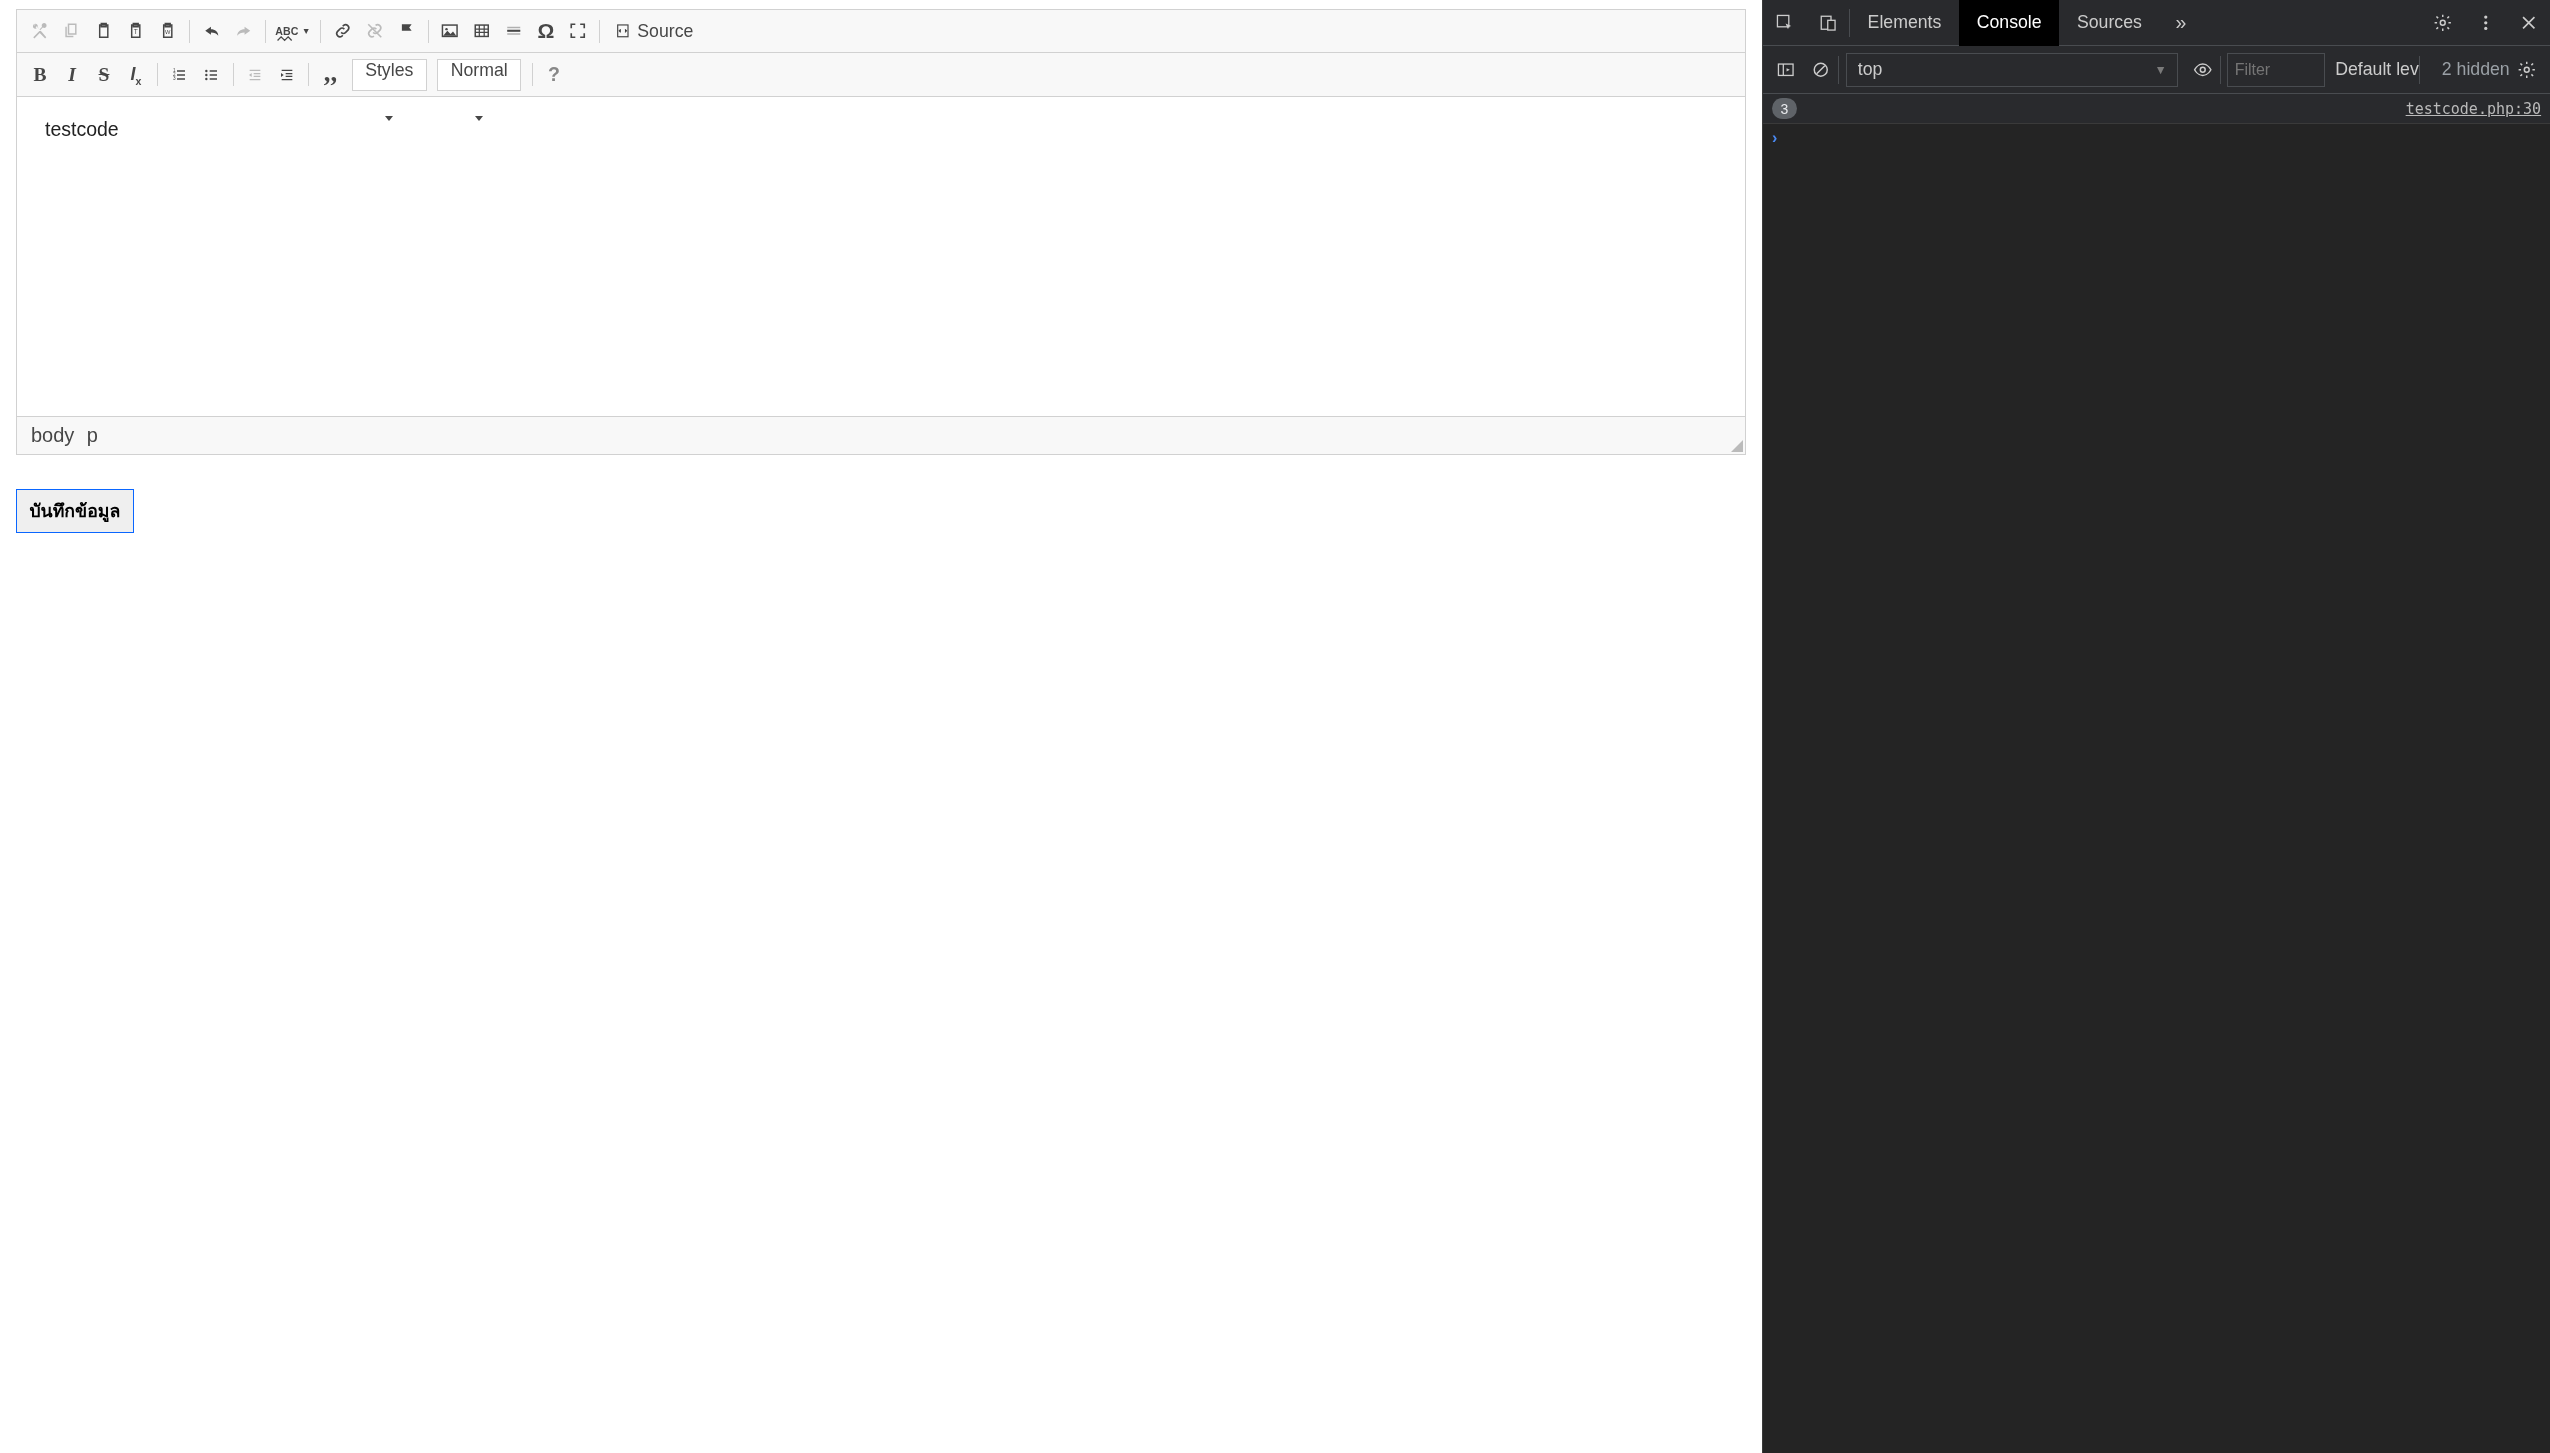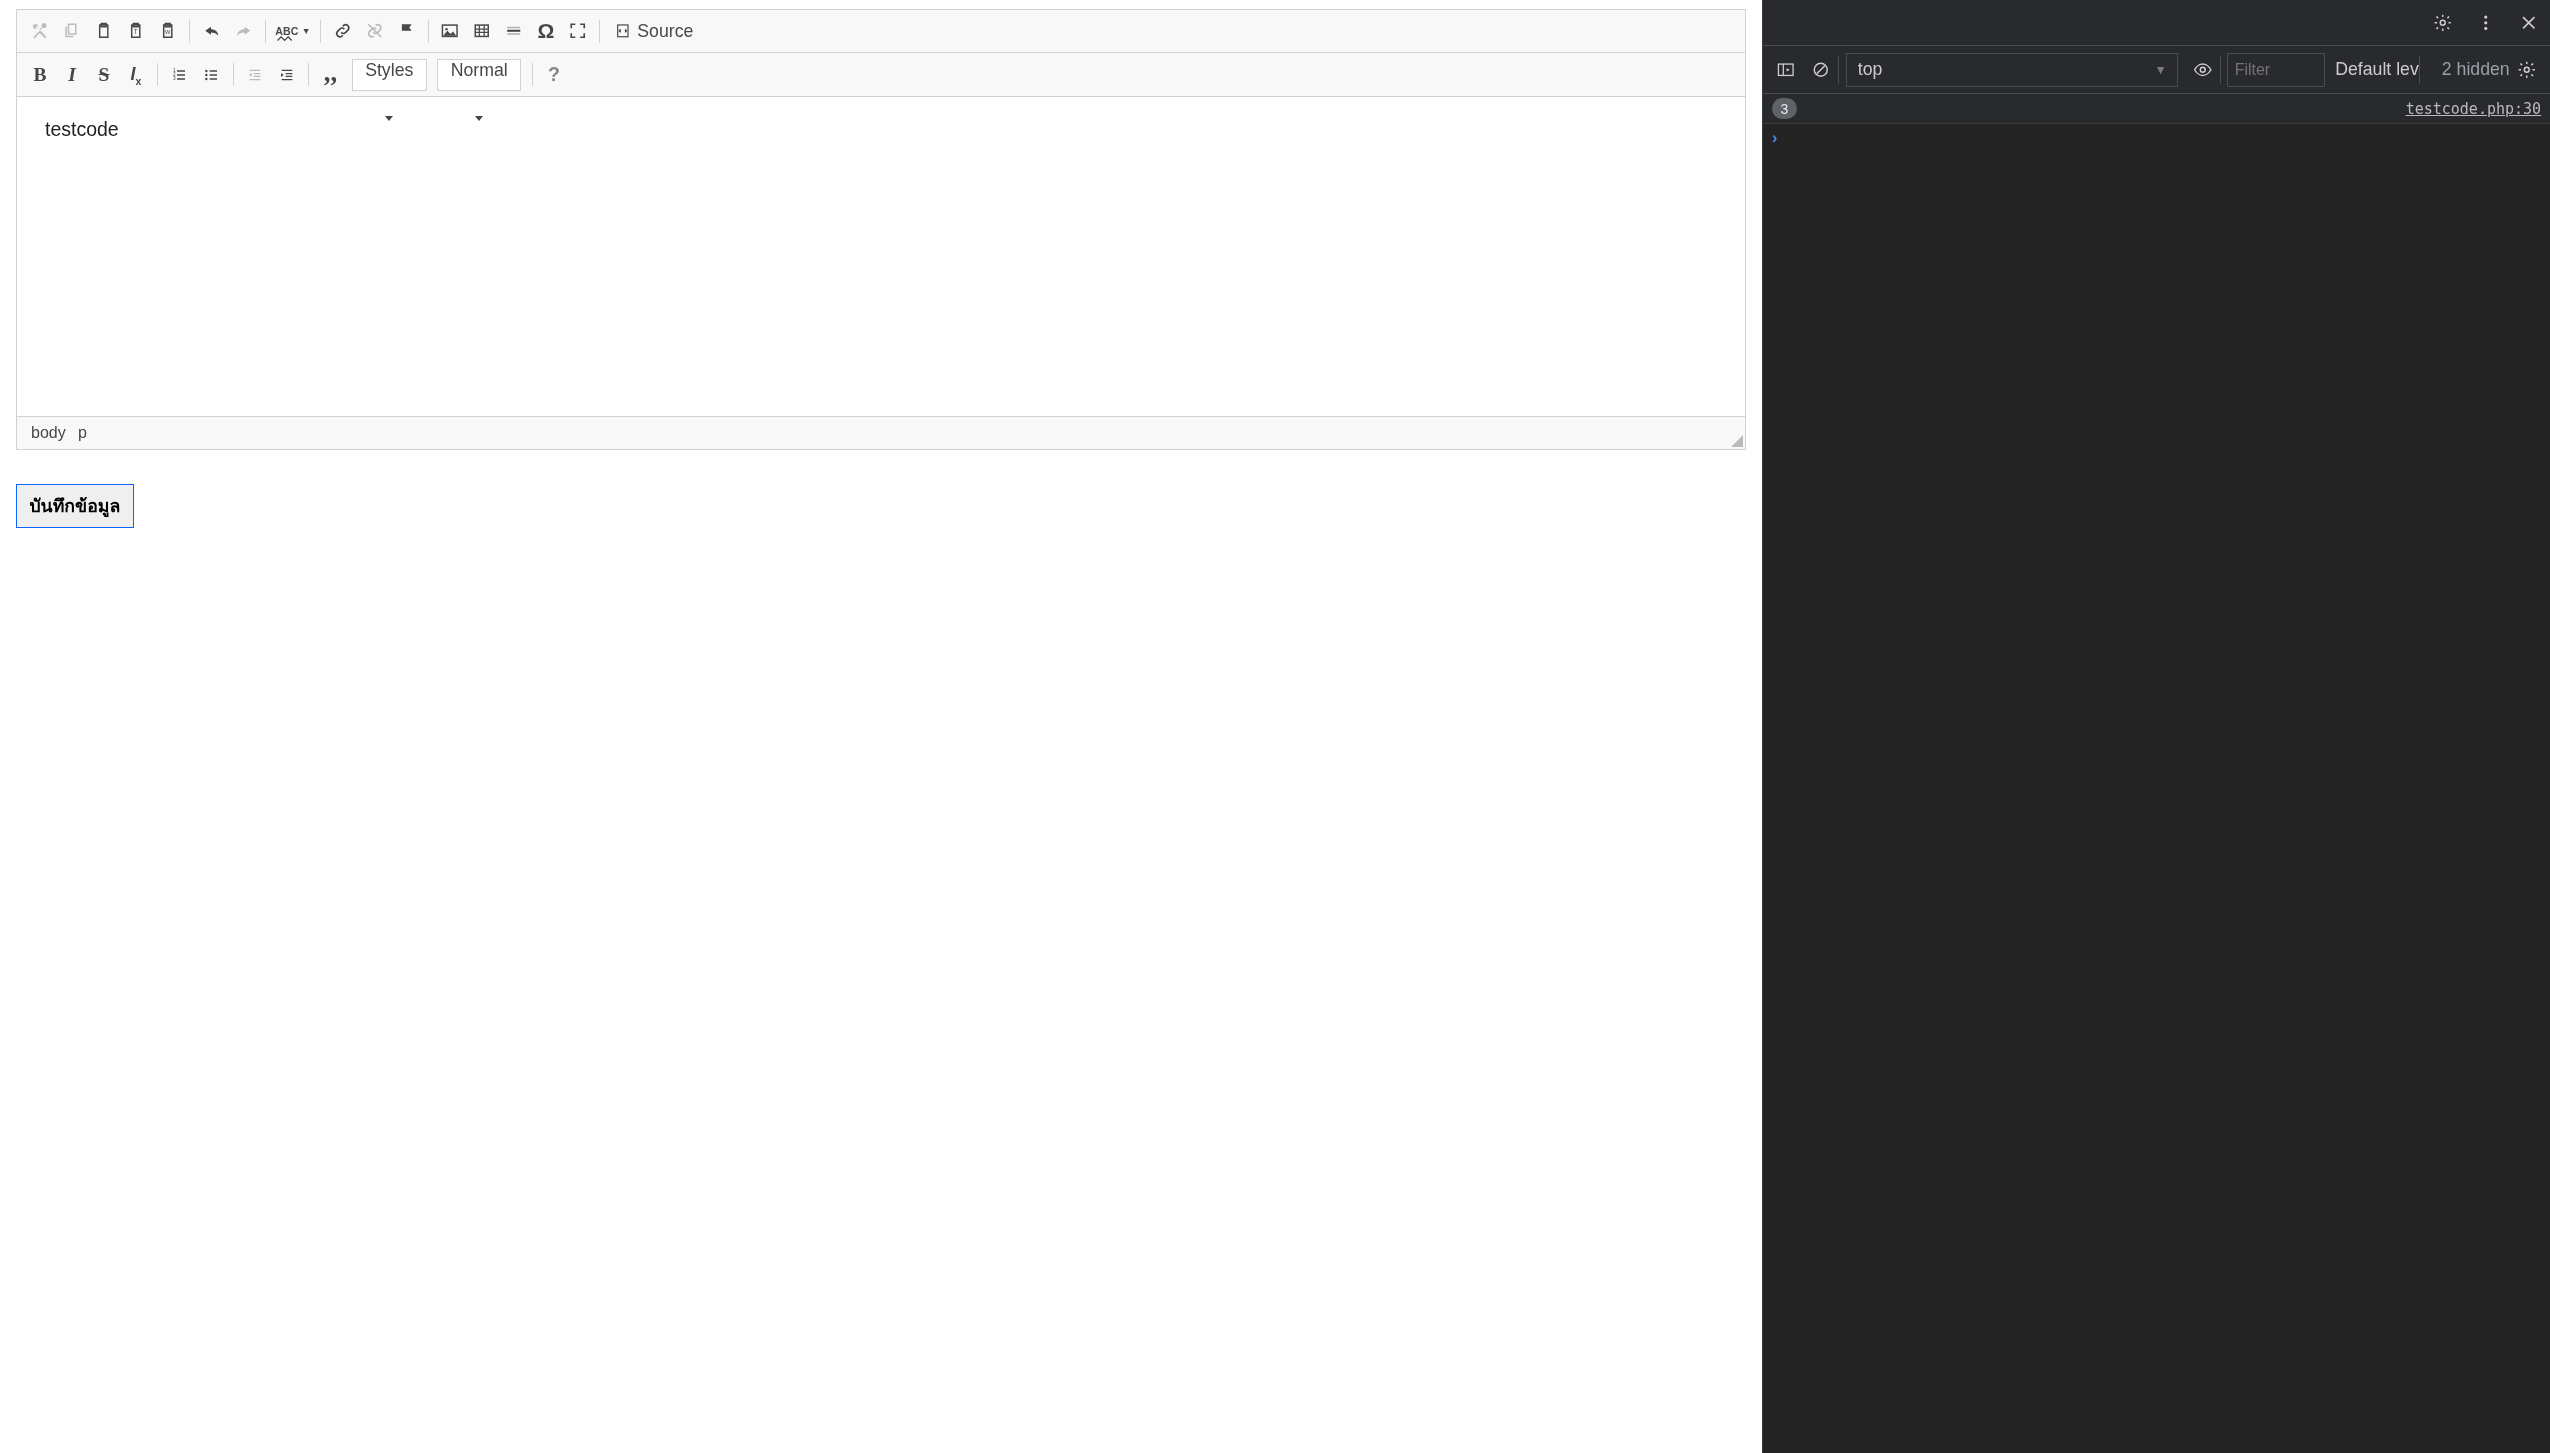--- a/index.html
+++ b/index.html
@@ -24,21 +24,21 @@
     .tb-strike { text-decoration: line-through; font-weight: bold; font-size: 19.5px; font-family: Georgia, serif; }
     .tb-quote { font-size: 26.6px; font-weight: bold; font-family: Georgia, serif; line-height: 14px; height: 14px; margin-top: -5.3px; }
     .tb-help { font-weight: bold; font-size: 19.5px; color: #888; }
     
     .tb-combo { display: inline-flex; align-items: center; height: 32px; padding: 0 12.4px; gap: 35px; background: #fff; border: 0.9px solid #d1d1d1; margin: 0 5.3px; cursor: pointer; flex-direction: column; }
     .tb-combo .arrow { width: 0; height: 0; border-left: 4.4px solid transparent; border-right: 4.4px solid transparent; border-top: 5.3px solid #474747; }
     .tb-combo-text { color: #474747; font-size: 17.7px; }
 
     .cke-content { background: #fff; min-height: 319px; padding: 21px 28px; font-size: 19.5px; color: #222; }
     
-    .cke-path { background: #f8f8f8; border-top: 0.9px solid #d1d1d1; padding: 7px 14px; display: flex; align-items: center; gap: 12.4px; color: #474747; font-size: 16px; position: relative; }
+    .cke-path { background: #f8f8f8; border-top: 0.9px solid #d1d1d1; padding: 7px 14px; display: flex; align-items: center; gap: 12.4px; color: #474747; font-size: 20px; position: relative; }
     .cke-path-item { cursor: pointer; }
     .resizer { position: absolute; right: 1.8px; bottom: 1.8px; width: 0; height: 0; border-style: solid; border-width: 0 0 12.4px 12.4px; border-color: transparent transparent #bbb transparent; cursor: se-resize; }
 
     .submit-btn { margin-top: 34px; padding: 7px 12.4px; background: #efefef; border: 1.8px solid #0a66ff; font-size: 17.7px; font-weight: bold; cursor: pointer; }
 
     
     .devtools { width: 788px; background: #242424; color: #ccc; display: flex; flex-direction: column; font-family: -apple-system, "Segoe UI", Arial, sans-serif; font-size: 17.7px; border-left: 0.9px solid #3a3a3a; }
     .dt-tabs { display: flex; align-items: center; height: 46px; background: #292a2d; border-bottom: 0.9px solid #494c50; }
     .dt-tabs-left { display: flex; align-items: center; gap: 0; }
     .dt-icon-btn { width: 43px; height: 46px; display: inline-flex; align-items: center; justify-content: center; cursor: pointer; color: #ccc; }
@@ -246,20 +246,41 @@
       <span class="resizer"></span>
     </div>
   </div>
   
   <button class="submit-btn">บันทึกข้อมูล</button>
 </div>
 
 <div class="devtools">
 
   <div class="dt-tabs">
+    <div class="dt-tabs-left">
+      <span class="dt-icon-btn">
+        <svg viewBox="0 0 24 24">
+            <rect x="3" y="3" width="14" height="14" fill="none" stroke="currentColor" stroke-width="1.6"></rect>
+            <path fill="currentColor" d="M13 13l7 3-3 1-1 3-3-7z"></path>
+          </svg>
+      </span>
+      <span class="dt-icon-btn">
+        <svg viewBox="0 0 24 24">
+            <rect x="4" y="4" width="12" height="16" fill="none" stroke="currentColor" stroke-width="1.6"></rect>
+            <rect x="12" y="9" width="9" height="12" fill="#242424" stroke="currentColor" stroke-width="1.6"></rect>
+          </svg>
+      </span>
+      <span class="dt-vsep"></span>
+      <span class="dt-tab">Elements</span>
+      <span class="dt-tab active">Console</span>
+      <span class="dt-tab">Sources</span>
+      <span class="dt-icon-btn">
+          <span class="dt-more">»</span>
+        </span>
+    </div>
     <div class="dt-tabs-right">
       <span class="dt-icon-btn">
         <svg viewBox="0 0 24 24">
             <circle cx="12" cy="12" r="3" fill="none" stroke="currentColor" stroke-width="1.8"></circle>
             <path fill="none" stroke="currentColor" stroke-width="1.8" d="M12 2v3M12 19v3M4.2 4.2l2.1 2.1M17.7 17.7l2.1 2.1M2 12h3M19 12h3M4.2 19.8l2.1-2.1M17.7 6.3l2.1-2.1"></path>
           </svg>
       </span>
       <span class="dt-icon-btn">
         <svg viewBox="0 0 24 24">
             <circle cx="12" cy="5" r="2" fill="currentColor"></circle>

